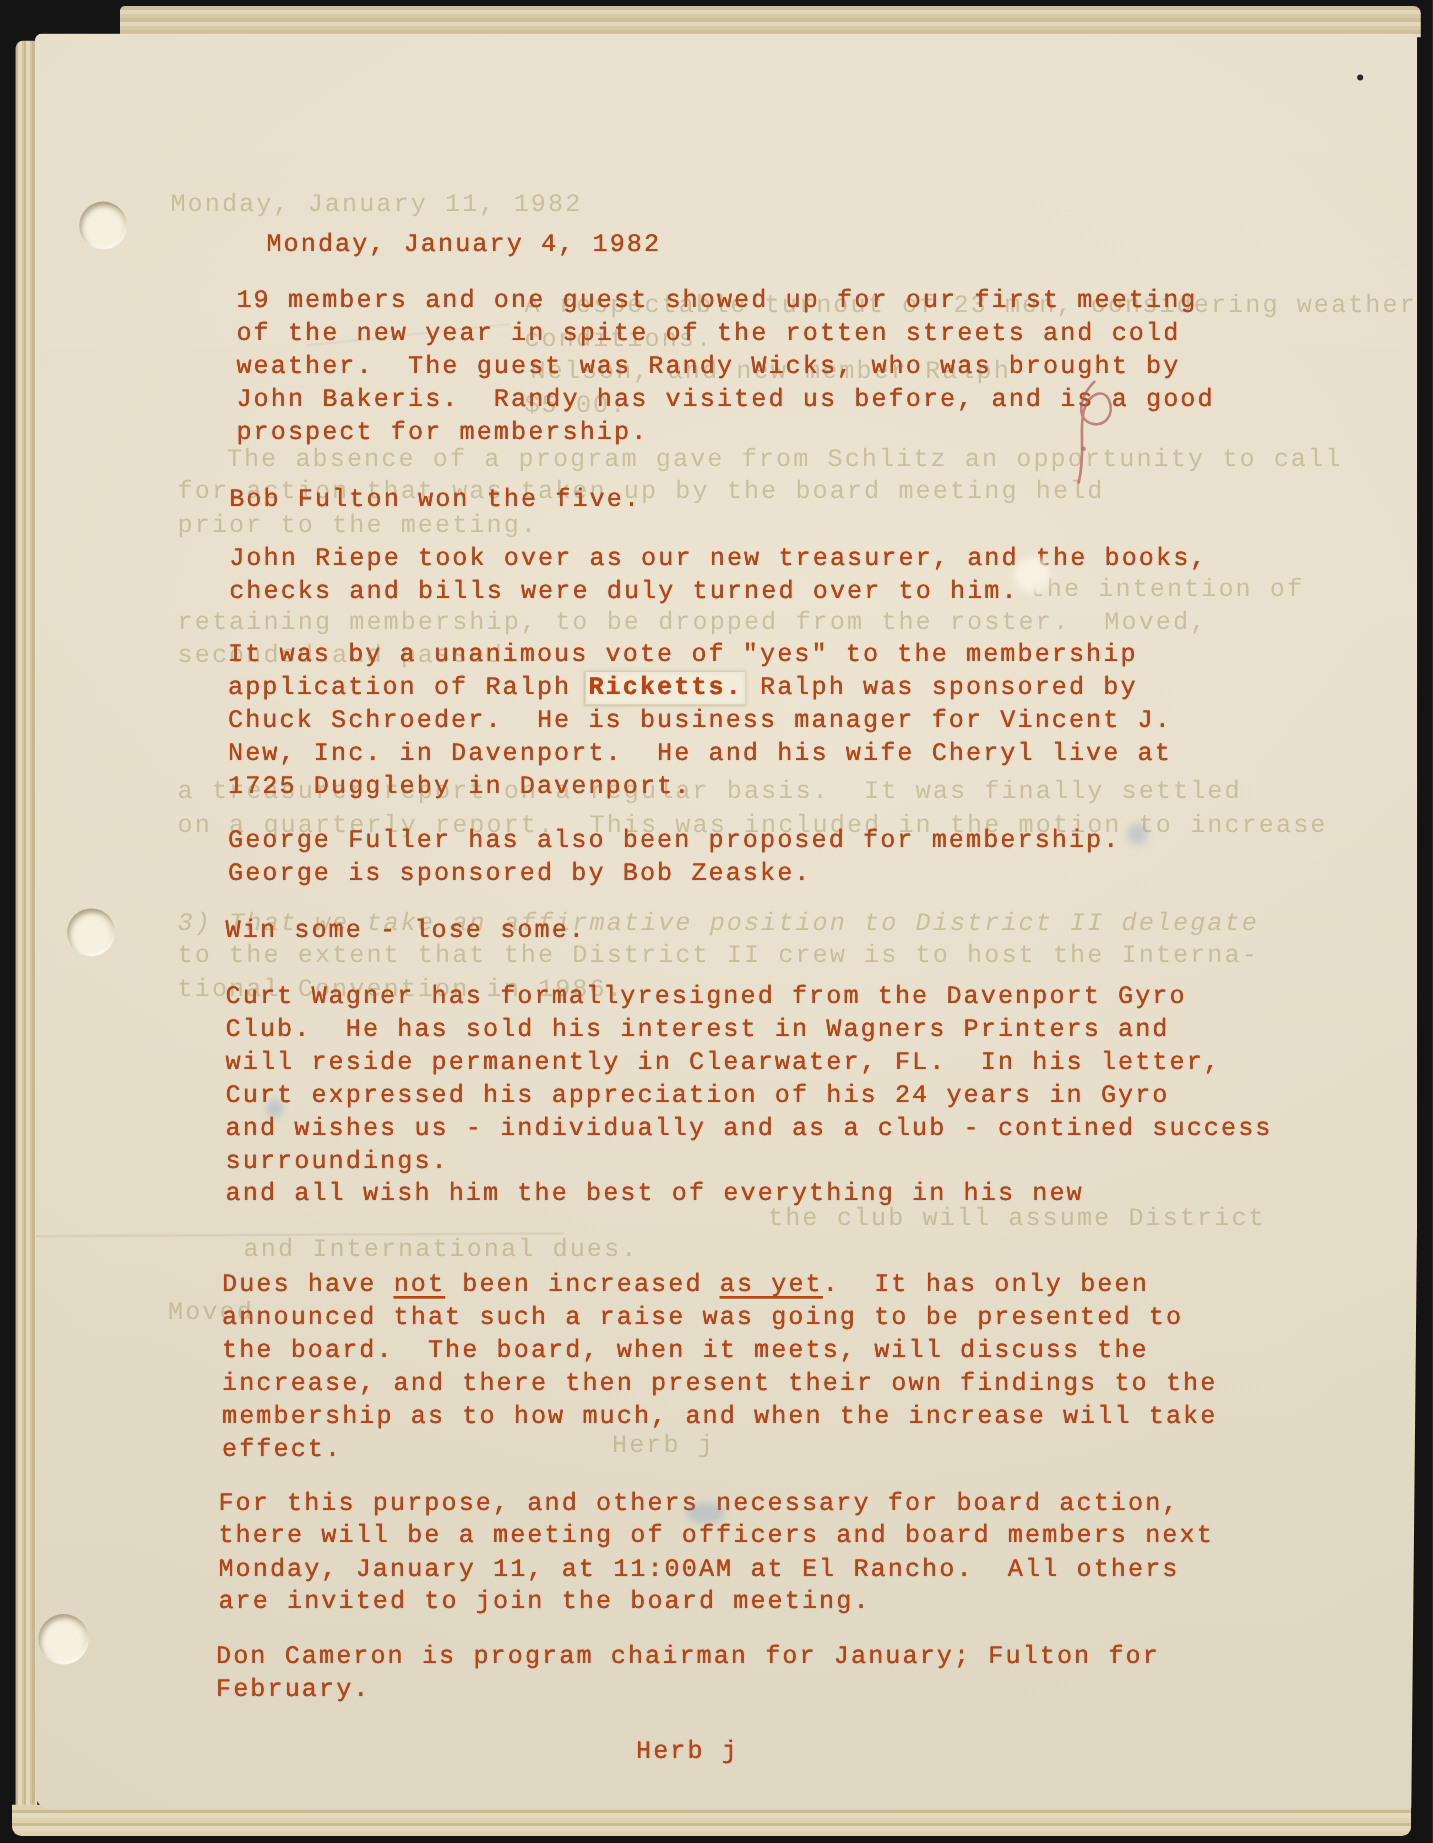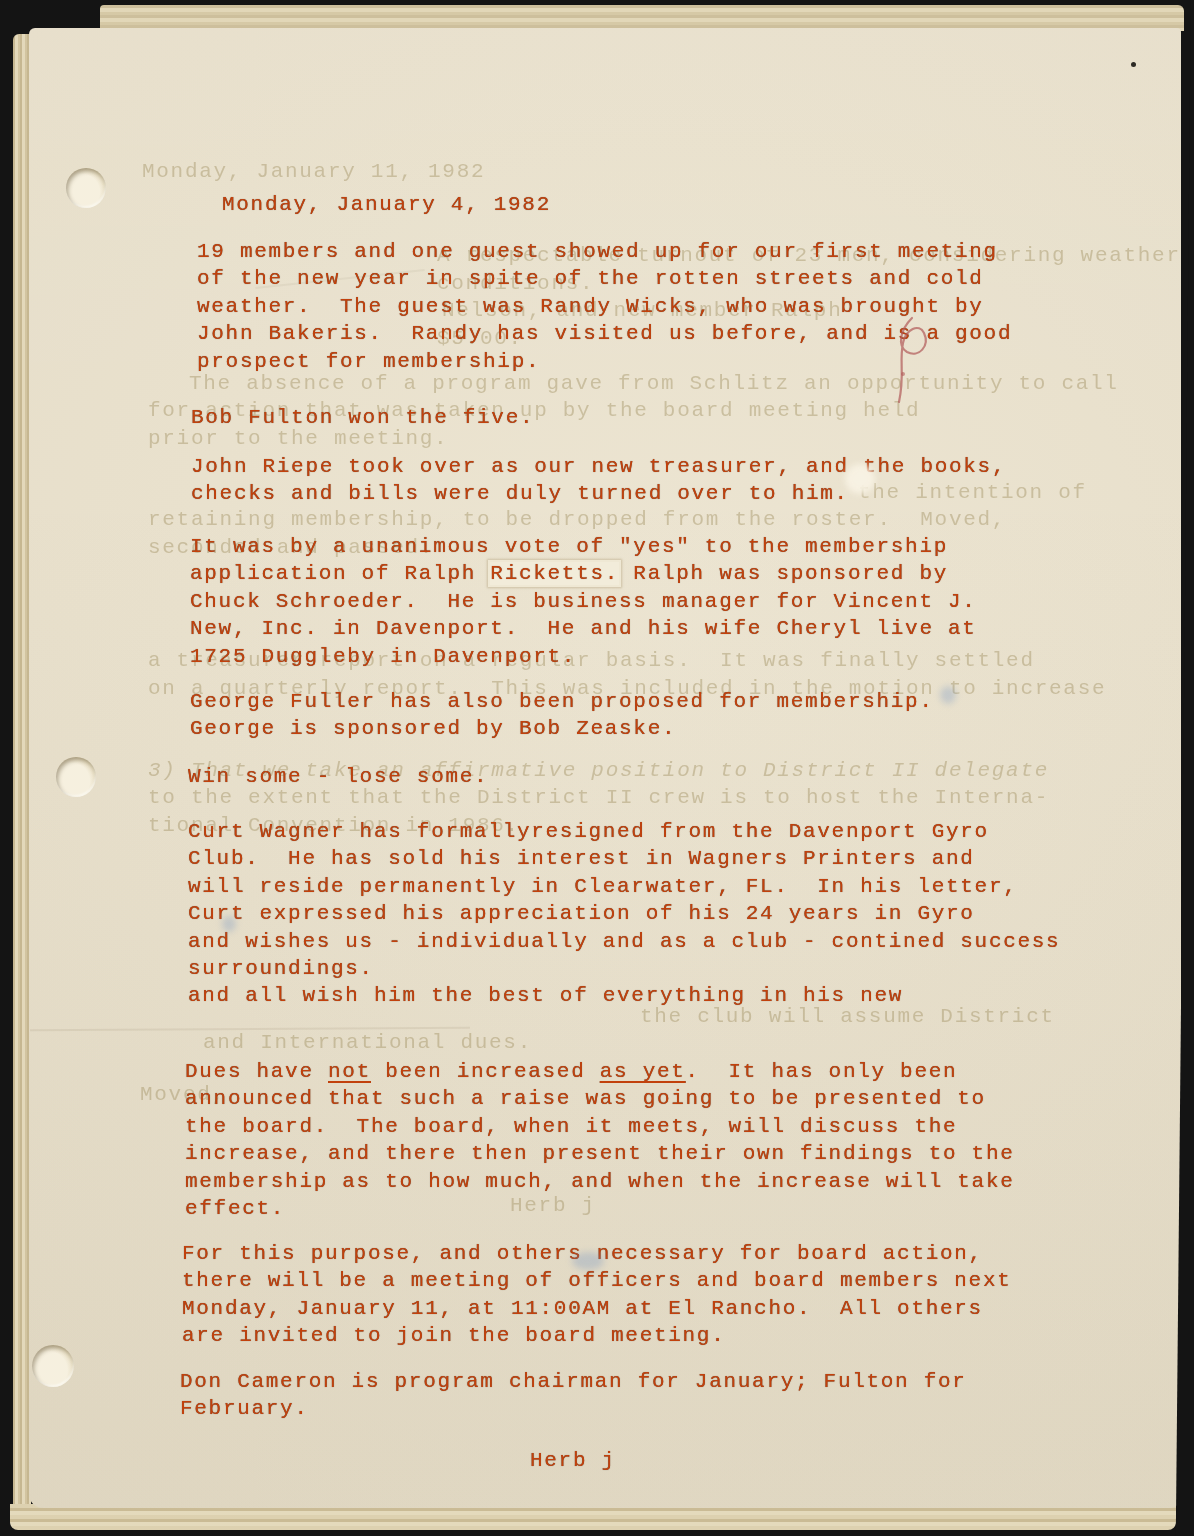--- a/index.html
+++ b/index.html
@@ -54,20 +54,21 @@
   
   .para{position:absolute;color:#c2410c;}
   .tline{
     white-space:pre;
     font-size:21px;line-height:27.4px;letter-spacing:1.7px;
     text-shadow:0 0 0.7px rgba(58,56,50,.9);
   }
   .patch{
     background:#f2ecda;
     box-shadow:0 0 0 2px #efe8d4, 0 0 2px 3px rgba(176,160,120,.5);
+    font-weight:bold;
   }
   .u{
     text-decoration:underline;
     text-decoration-thickness:2px;
     text-underline-offset:4px;
   }
 
   
   .ghost{
     position:absolute;white-space:pre;

